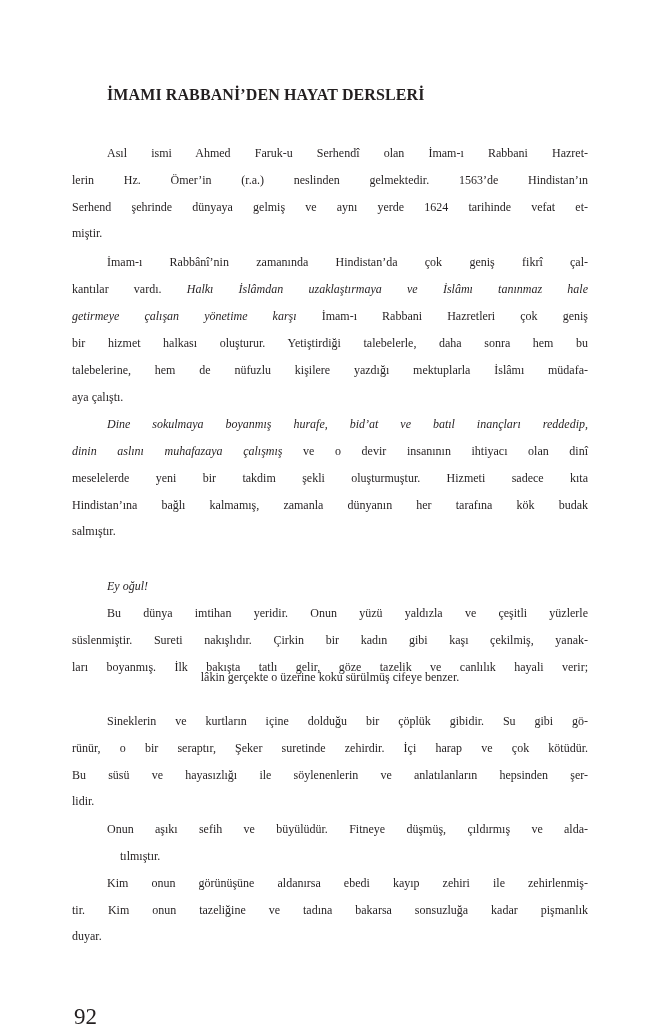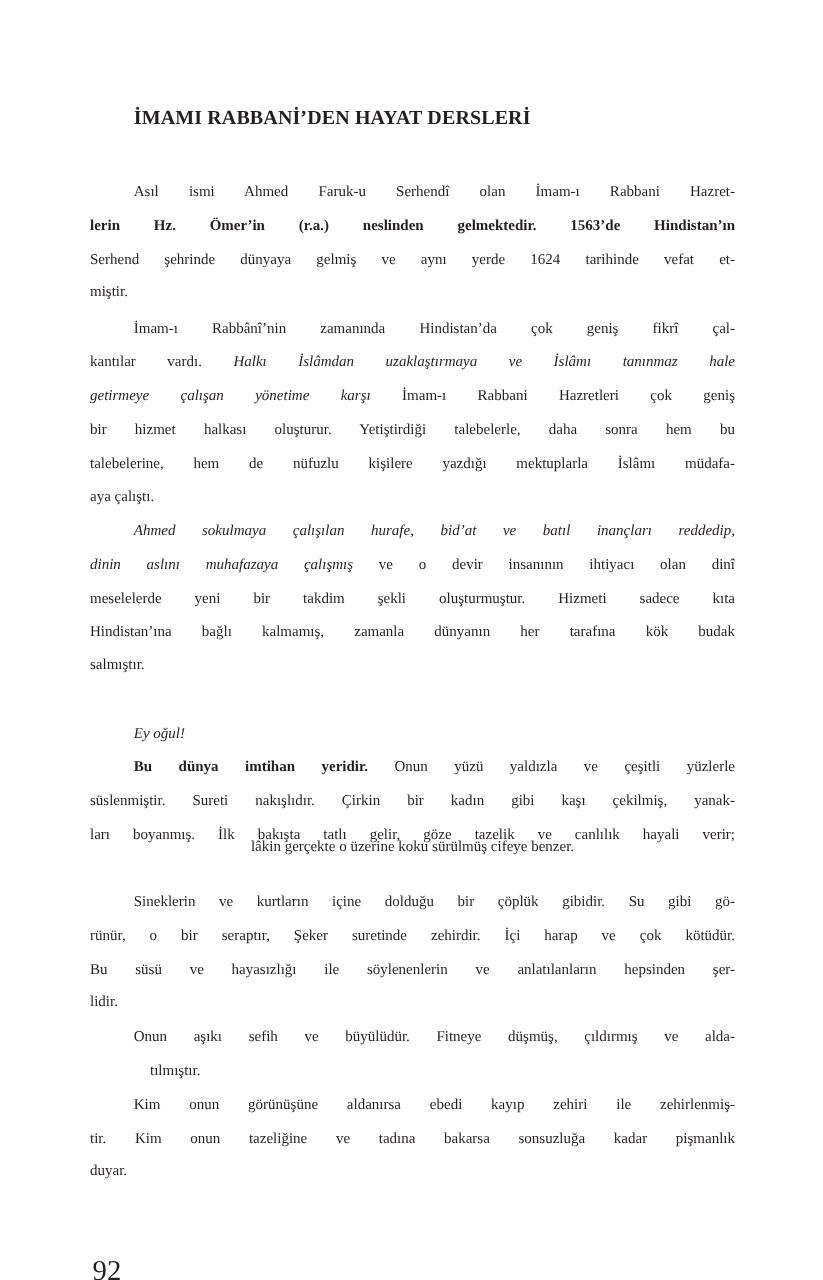--- a/index.html
+++ b/index.html
@@ -4,40 +4,40 @@
 <style>
   html, body { margin: 0; padding: 0; background: #ffffff; }
   body { width: 658px; height: 1024px; position: relative; overflow: hidden;
          font-family: "Liberation Serif", "DejaVu Serif", serif; color: #231f20; }
   .title { position: absolute; left: 107px; top: 86px; font-size: 16px; font-weight: bold; letter-spacing: 0.1px; }
   .line { position: absolute; left: 72px; width: 516px; font-size: 12px; line-height: 20px;
           white-space: nowrap; }
   .just { text-align: justify; text-align-last: justify; }
   .ind { left: 107px; width: 481px; }
   .it { font-style: italic; }
-  .b { font-weight: bold; }
+  .b { font-weight: normal; }
   .pagenum { position: absolute; left: 74px; top: 1004px; font-size: 23px; }
 </style>
 </head>
 <body>
 
 <div>
   <div class="title">İMAMI RABBANİ’DEN HAYAT DERSLERİ</div>
   <div id="body-text">
       <div class="line ind just" style="top: 143px; white-space: normal;"><span>Asıl ismi Ahmed Faruk-u Serhendî olan İmam-ı Rabbani Hazret-</span></div>
-      <div class="line just" style="top: 170px; white-space: normal; font-weight: bold;"><span>lerin Hz. Ömer’in (r.a.) neslinden gelmektedir. 1563’de Hindistan’ın</span></div>
+      <div class="line just" style="top: 170px; white-space: normal;"><span>lerin Hz. Ömer’in (r.a.) neslinden gelmektedir. 1563’de Hindistan’ın</span></div>
       <div class="line just" style="top: 197px; white-space: normal;"><span>Serhend şehrinde dünyaya gelmiş ve aynı yerde 1624 tarihinde vefat et-</span></div>
       <div class="line" style="top: 223px;"><span>miştir.</span></div>
       <div class="line ind just" style="top: 252px; white-space: normal;"><span>İmam-ı Rabbânî’nin zamanında Hindistan’da çok geniş fikrî çal-</span></div>
       <div class="line just" style="top: 279px; white-space: normal;"><span>kantılar vardı. </span><span class="it">Halkı İslâmdan uzaklaştırmaya ve İslâmı tanınmaz hale</span></div>
       <div class="line just" style="top: 306px; white-space: normal;"><span class="it">getirmeye çalışan yönetime karşı</span><span> İmam-ı Rabbani Hazretleri çok geniş</span></div>
       <div class="line just" style="top: 333px; white-space: normal;"><span>bir hizmet halkası oluşturur. Yetiştirdiği talebelerle, daha sonra hem bu</span></div>
       <div class="line just" style="top: 360px; white-space: normal;"><span>talebelerine, hem de nüfuzlu kişilere yazdığı mektuplarla İslâmı müdafa-</span></div>
       <div class="line" style="top: 387px;"><span>aya çalıştı.</span></div>
-      <div class="line ind just" style="top: 414px; white-space: normal;"><span class="it">Ahmed sokulmaya çalışılan hurafe, bid’at ve batıl inançları reddedip,</span></div>
+      <div class="line ind just" style="top: 414px; white-space: normal;"><span class="it">Dine sokulmaya boyanmış hurafe, bid’at ve batıl inançları reddedip,</span></div>
       <div class="line just" style="top: 441px; white-space: normal;"><span class="it">dinin aslını muhafazaya çalışmış</span><span> ve o devir insanının ihtiyacı olan dinî</span></div>
       <div class="line just" style="top: 468px; white-space: normal;"><span>meselelerde yeni bir takdim şekli oluşturmuştur. Hizmeti sadece kıta</span></div>
       <div class="line just" style="top: 495px; white-space: normal;"><span>Hindistan’ına bağlı kalmamış, zamanla dünyanın her tarafına kök budak</span></div>
       <div class="line" style="top: 521px;"><span>salmıştır.</span></div>
       <div class="line ind" style="top: 576px;"><span class="it">Ey oğul!</span></div>
       <div class="line ind just" style="top: 603px; white-space: normal;"><span class="b">Bu dünya imtihan yeridir.</span><span> Onun yüzü yaldızla ve çeşitli yüzlerle</span></div>
       <div class="line just" style="top: 630px; white-space: normal;"><span>süslenmiştir. Sureti nakışlıdır. Çirkin bir kadın gibi kaşı çekilmiş, yanak-</span></div>
       <div class="line just" style="top: 657px; white-space: normal;"><span>ları boyanmış. İlk bakışta tatlı gelir, göze tazelik ve canlılık hayali verir;</span></div>
       <div class="line" style="top: 667px; text-align: center;"><span>lâkin gerçekte o üzerine koku sürülmüş cifeye benzer.</span></div>
       <div class="line ind just" style="top: 711px; white-space: normal;"><span>Sineklerin ve kurtların içine dolduğu bir çöplük gibidir. Su gibi gö-</span></div>

